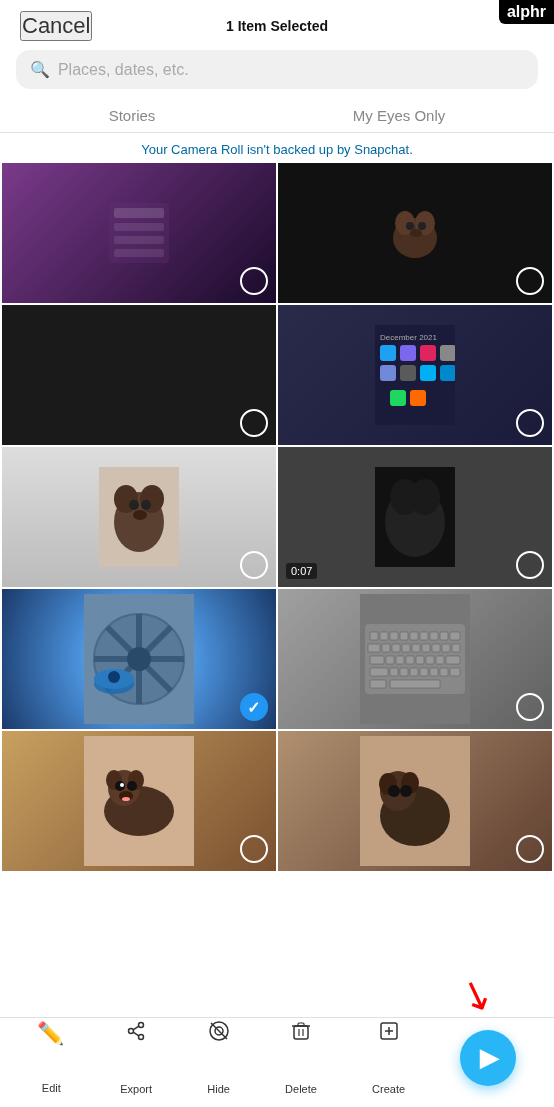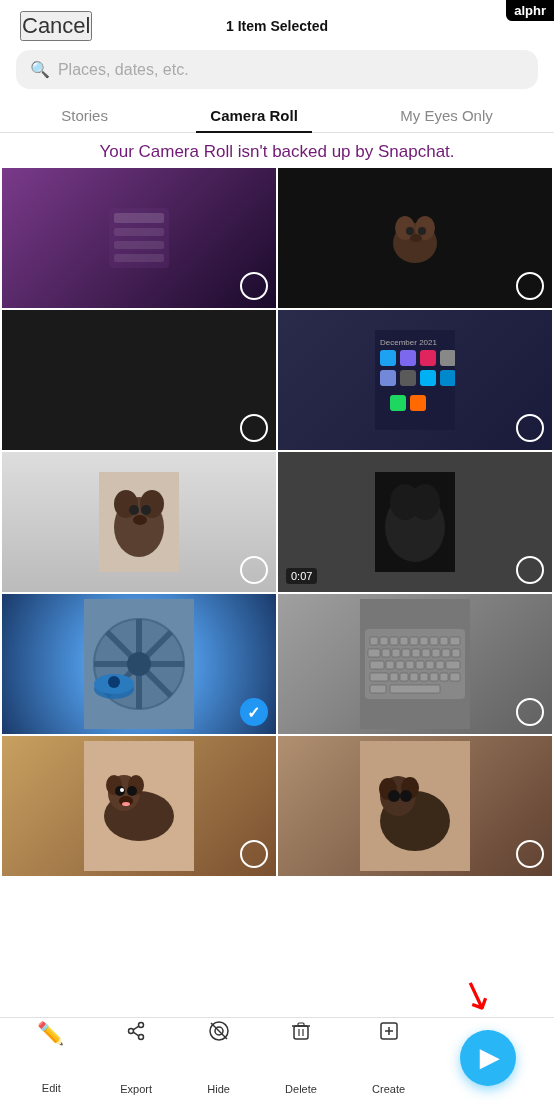--- a/index.html
+++ b/index.html
@@ -77,22 +77,22 @@
       position: absolute;
       bottom: -1px;
       left: 0; right: 0;
       height: 2px;
       background: #111;
     }
 
     
     .backup-notice {
       text-align: center;
-      font-size: 17px;
-      color: #701a75;
+      font-size: 13px;
+      color: #0369a1;
       padding: 5px 14px 6px;
     }
 
     
     .photo-grid {
       display: grid;
       grid-template-columns: repeat(2, 1fr);
       grid-template-rows: repeat(5, 140px);
       gap: 2px;
       padding: 0 2px;
@@ -214,21 +214,21 @@
       pointer-events: none;
     }
 
     
     .app-badge {
       position: absolute;
       top: 0;
       right: 0;
       background: #000;
       color: #fff;
-      font-size: 13px;
+      font-size: 16px;
       font-weight: bold;
       padding: 3px 8px;
       border-radius: 0 0 0 6px;
     }
 
     
     .photo-fan { background: radial-gradient(circle, #87ceeb 0%, #4a90d9 40%, #1a3a6a 100%); }
     .photo-keyboard { background: linear-gradient(135deg, #a0a0a0 0%, #606060 100%); }
     .photo-dog { background: linear-gradient(135deg, #c8a060 0%, #7a5030 100%); }
     .photo-dog2 { background: linear-gradient(135deg, #b09070 0%, #604030 100%); }
@@ -248,21 +248,20 @@
   </div>
 </div>
 
 <div class="search-bar">
   <span class="search-icon-svg">🔍</span>
   <span class="search-input-text">Places, dates, etc.</span>
 </div>
 
 <div class="tabs">
   <div class="tab-item">Stories</div>
-  <div class="tab-item active">Camera Roll</div>
   <div class="tab-item">My Eyes Only</div>
 </div>
 
 <div class="backup-notice">Your Camera Roll isn't backed up by Snapchat.</div>
 
 <div class="photo-grid">
 
   <div class="grid-cell cell-1">
     <div class="cell-inner">
 

